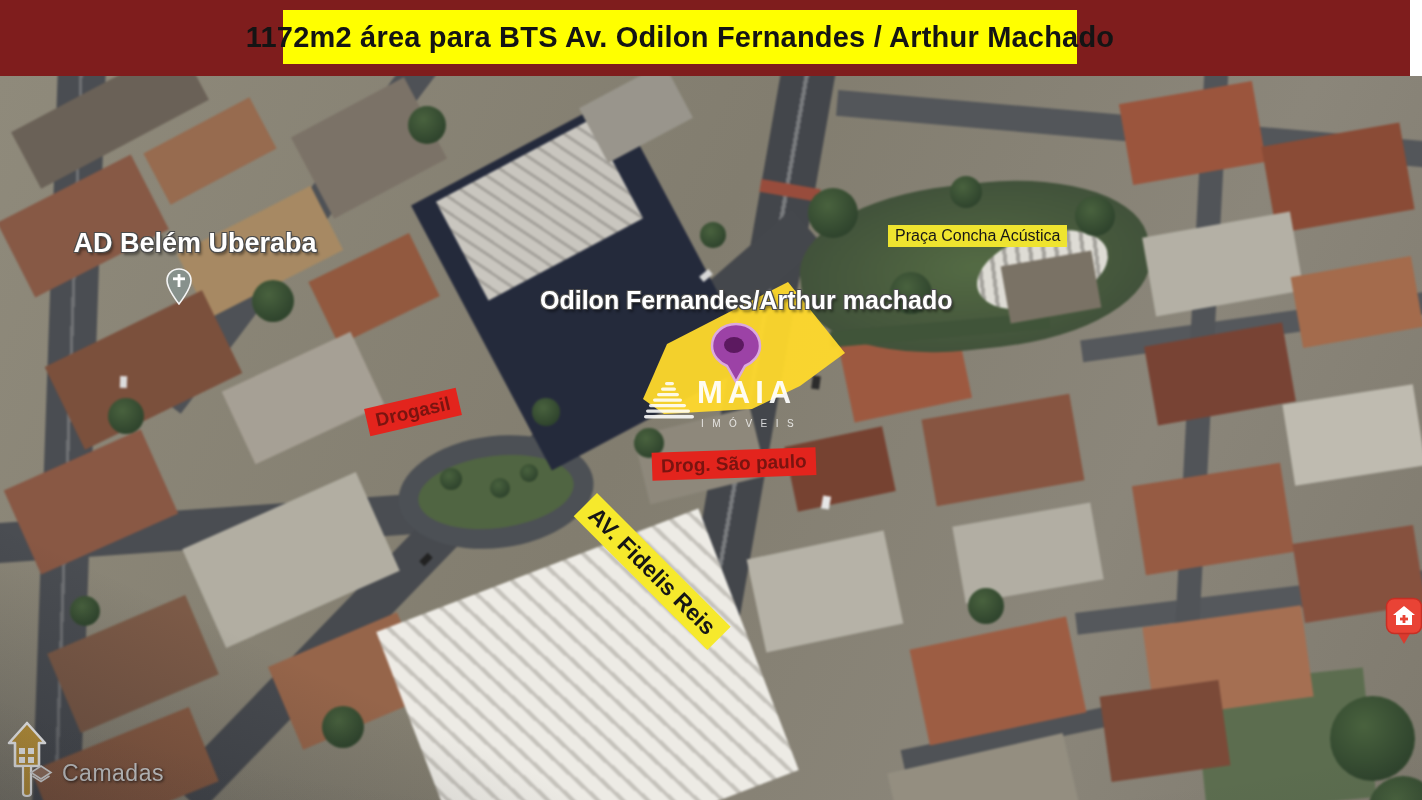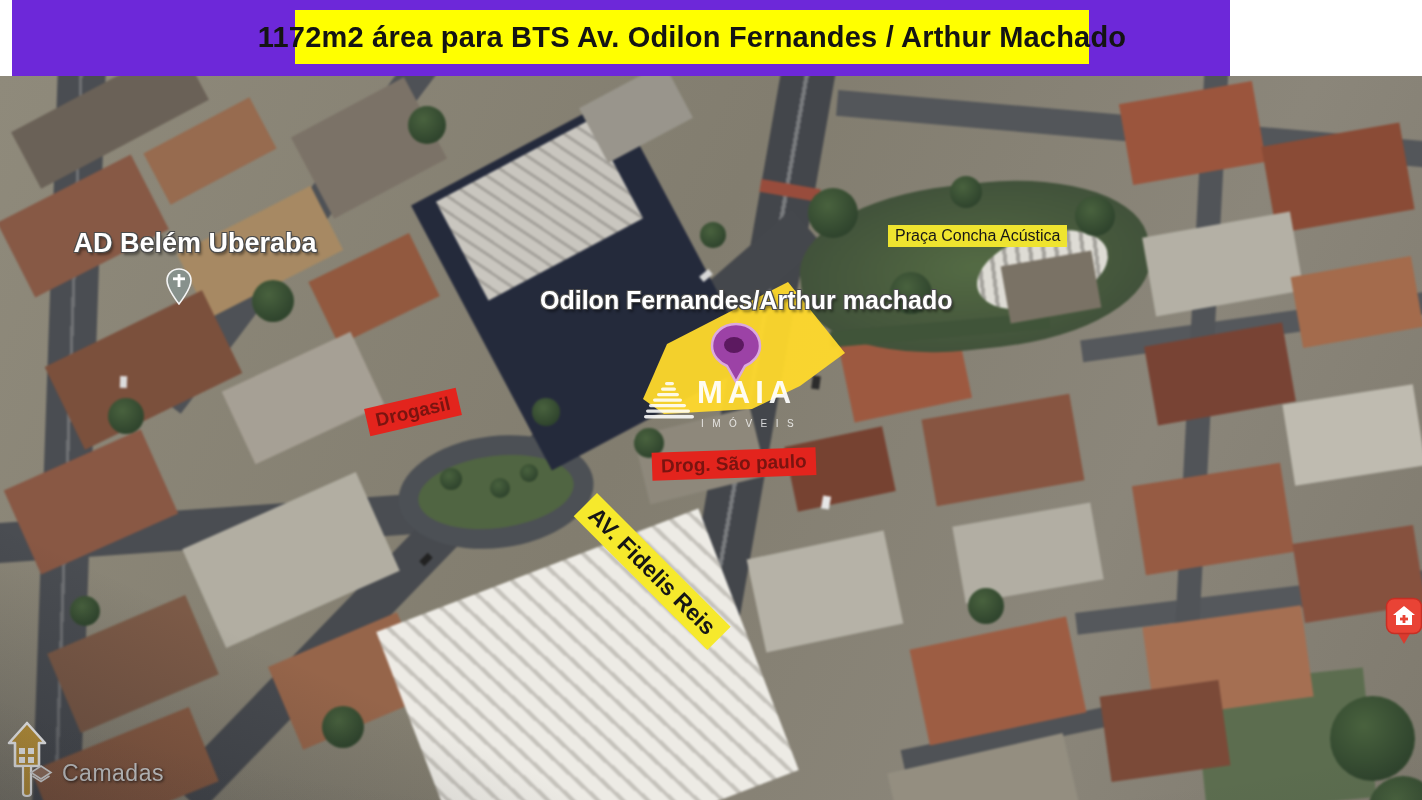--- a/index.html
+++ b/index.html
@@ -1,21 +1,21 @@
 <!DOCTYPE html>
 <html><head>
 <meta charset="utf-8">
 <style>
   html,body{margin:0;padding:0}
   body{width:1422px;height:800px;overflow:hidden;background:#fff;
        font-family:"Liberation Sans",sans-serif}
   .stage{position:relative;width:1422px;height:800px}
 
   
-  .banner{position:absolute;left:12px;top:0;width:1218px;height:76px;background:#6d28d9}
+  .banner{position:absolute;left:0;top:0;width:1410px;height:76px;background:#7f1d1d}
   .title-box{position:absolute;left:283px;top:10px;width:794px;height:54px;background:#FFFF00;
              display:flex;align-items:center;justify-content:center;
              font-size:29px;font-weight:bold;color:#141414;letter-spacing:.2px;white-space:nowrap}
 
   
   .map{position:absolute;left:0;top:76px;width:1422px;height:724px;overflow:hidden;
        background:linear-gradient(115deg,#8f8a7b,#827d6f 45%,#8b867a 75%,#7f7a6e)}
   .terrain{position:absolute;inset:0;filter:blur(1.1px) saturate(.92)}
   .s{position:absolute}
   .tr{border-radius:50%;background:radial-gradient(circle at 40% 35%,#48633c,#2e452b 72%)}

